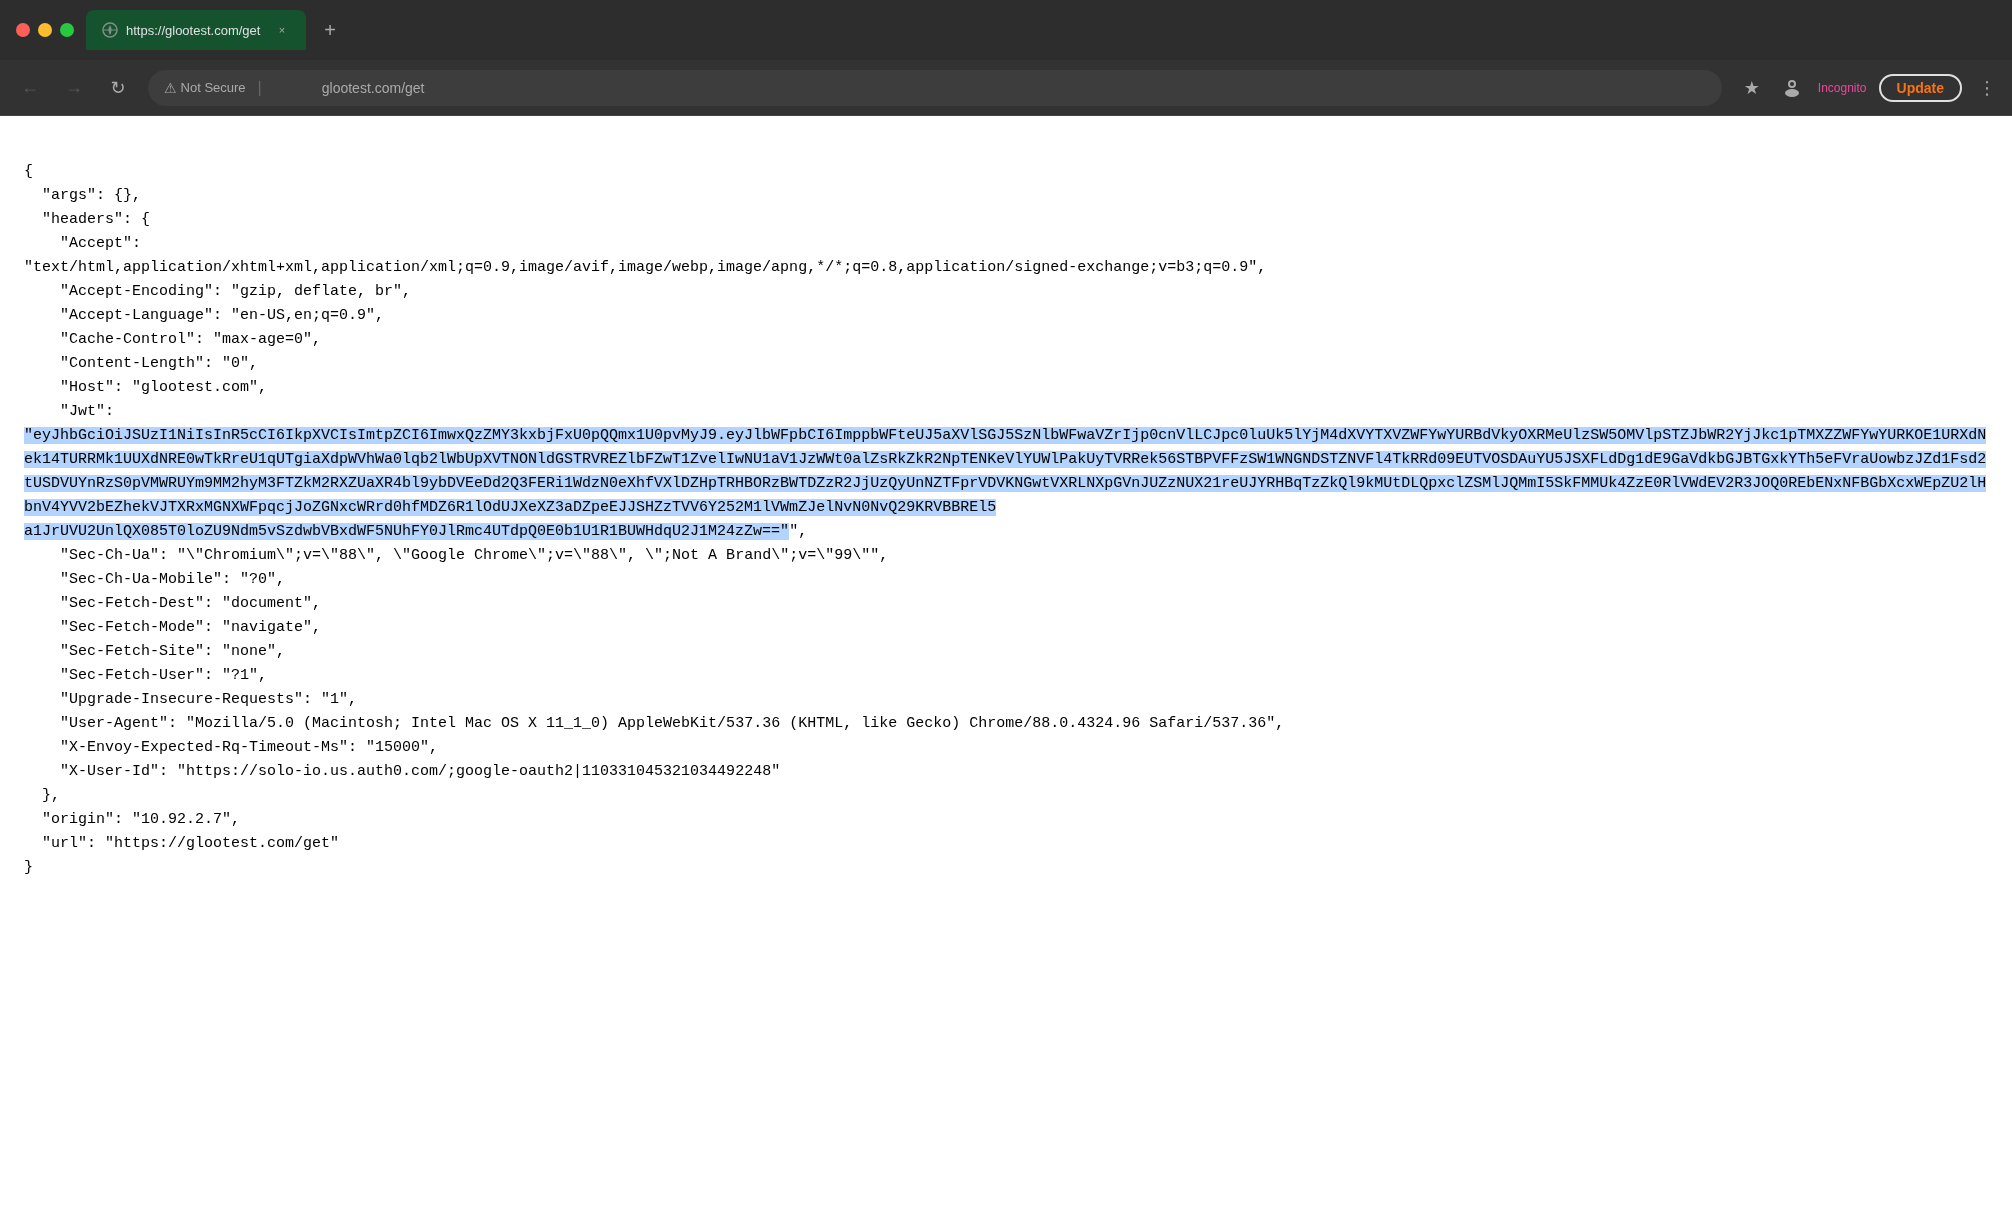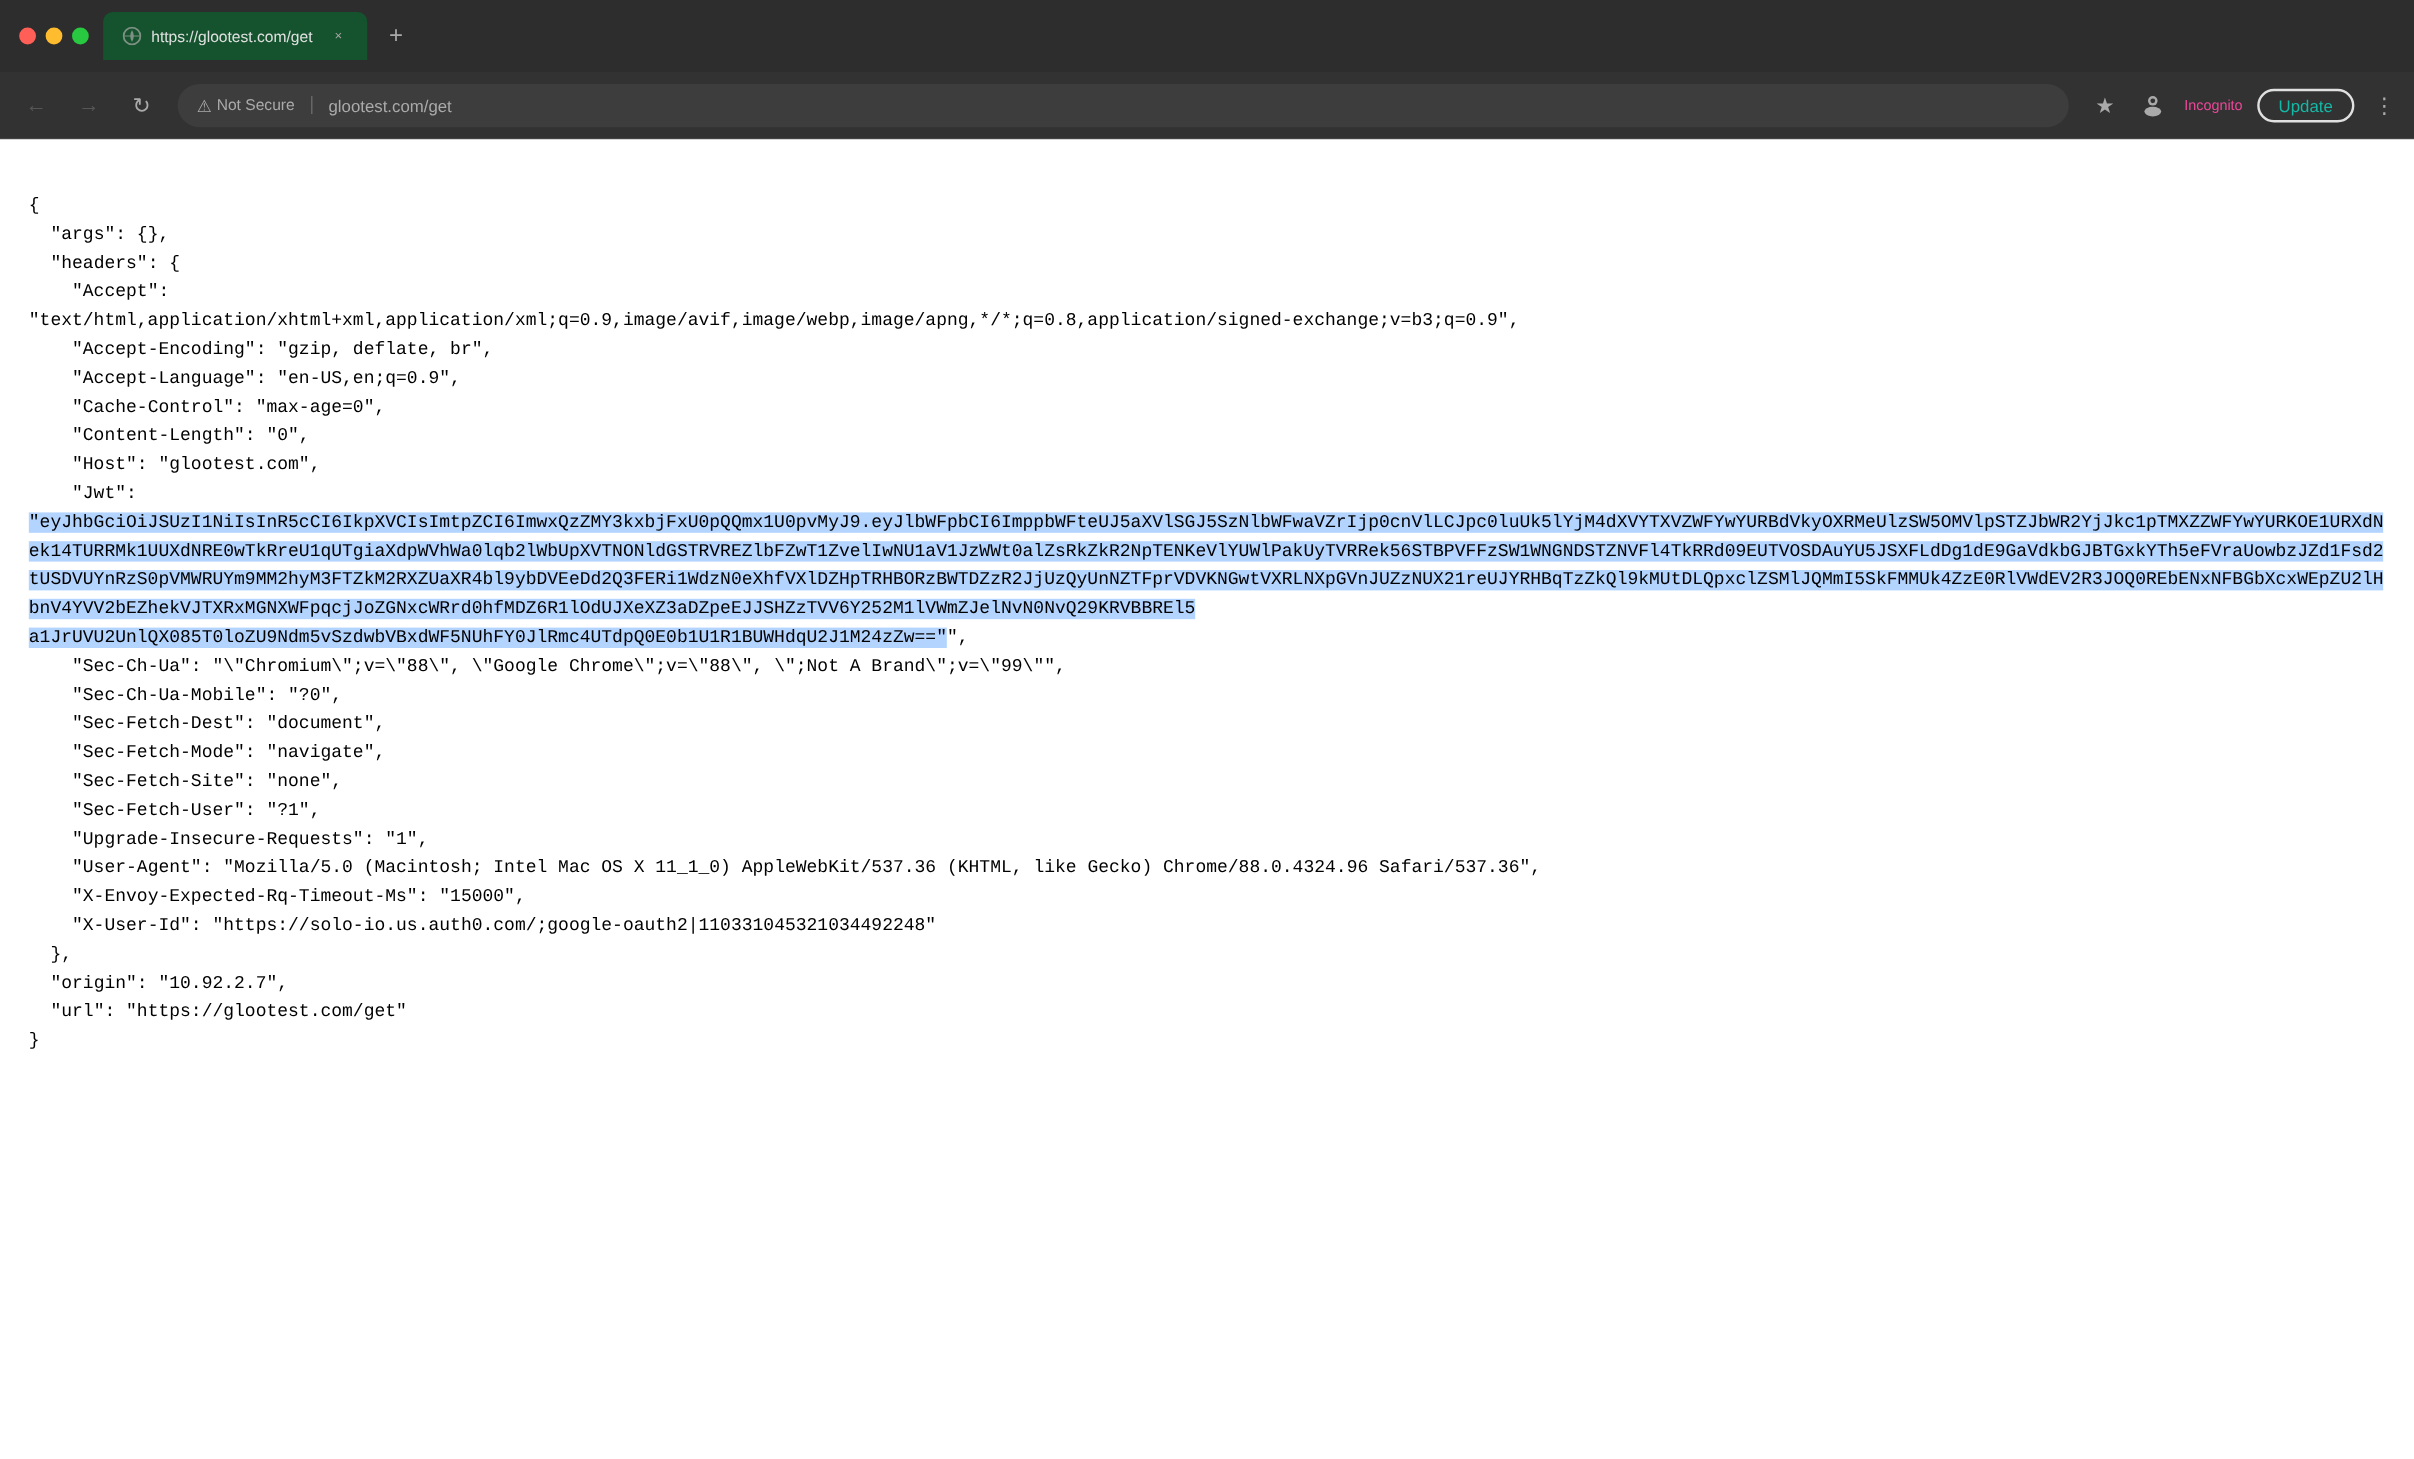--- a/index.html
+++ b/index.html
@@ -146,20 +146,21 @@
 
     .url-divider {
       color: #666;
       margin: 0 4px;
     }
 
     .url-text {
       color: #e0e0e0;
       font-size: 14px;
       flex: 1;
+      margin-left: 48px;
     }
 
     .url-text span {
       color: #aaa;
     }
 
     .toolbar-right {
       display: flex;
       align-items: center;
       gap: 12px;
@@ -181,23 +182,23 @@
       align-items: center;
       gap: 6px;
       color: #ec4899;
       font-size: 12px;
     }
 
     .update-btn {
       border: 2px solid #e0e0e0;
       border-radius: 20px;
       padding: 4px 16px;
-      color: #14b8a6;
+      color: #f97316;
       font-size: 14px;
-      font-weight: 400;
+      font-weight: 700;
       cursor: pointer;
     }
 
     .menu-dots {
       color: #aaa;
       font-size: 18px;
       cursor: pointer;
       margin-left: 4px;
     }
 

